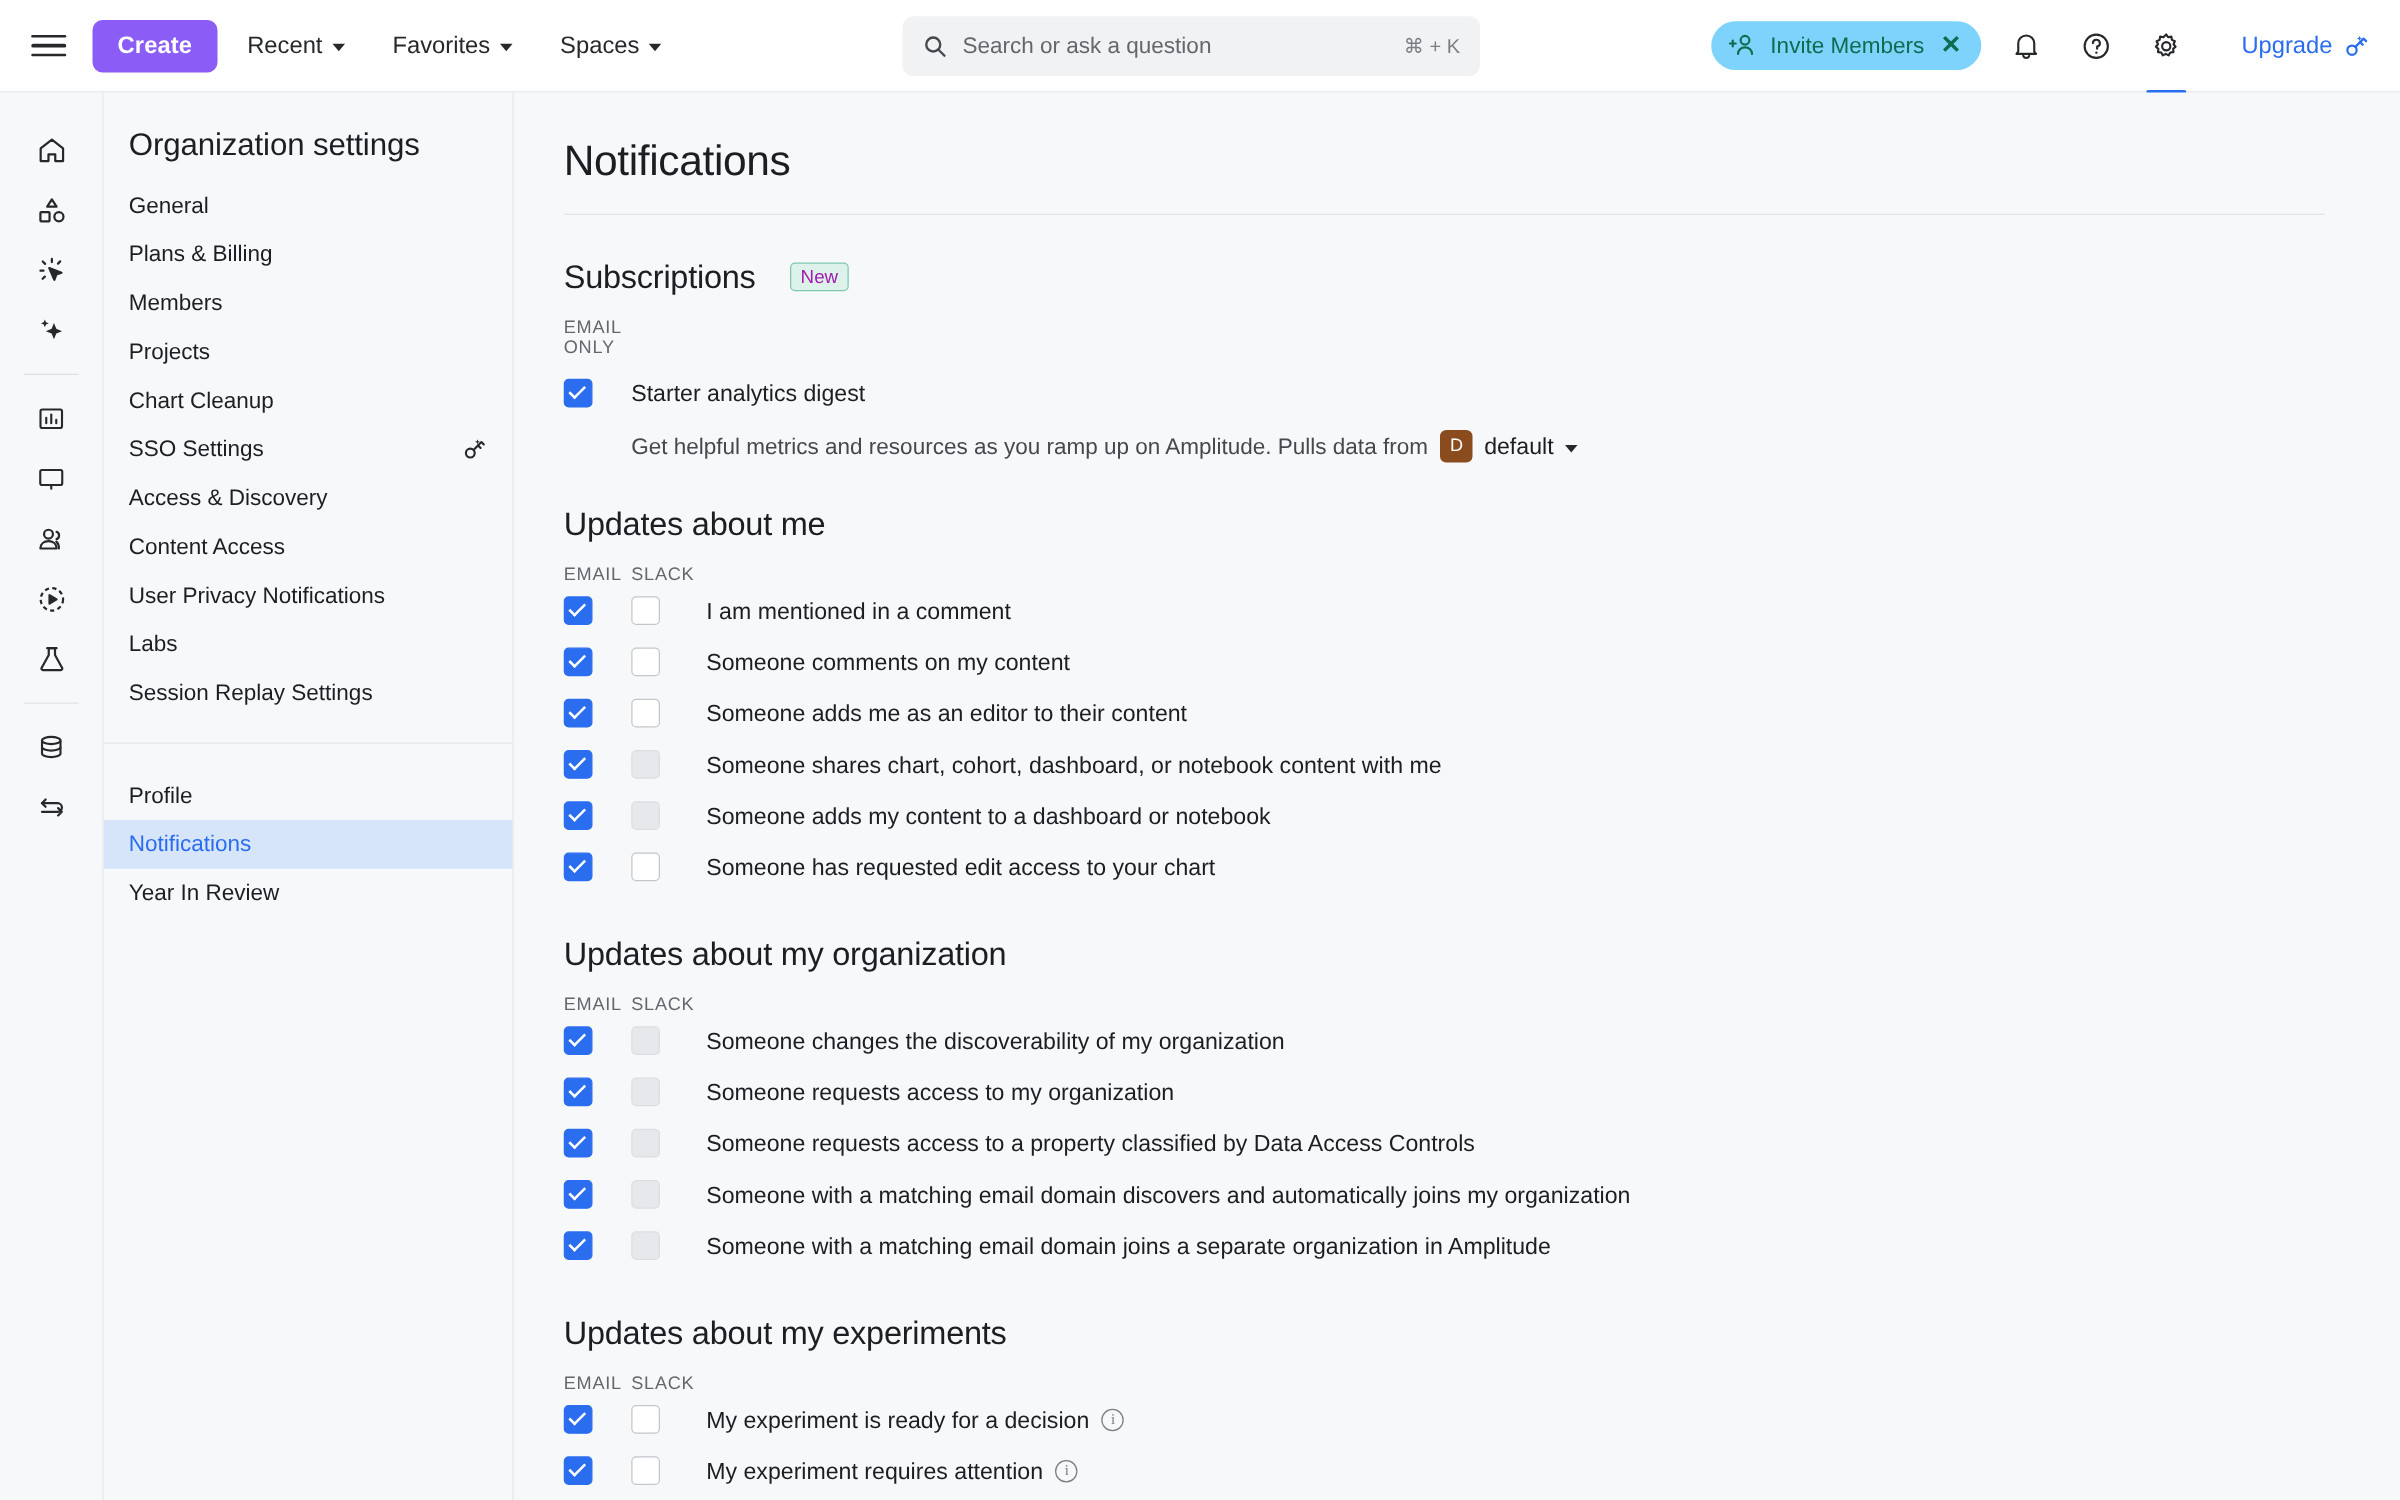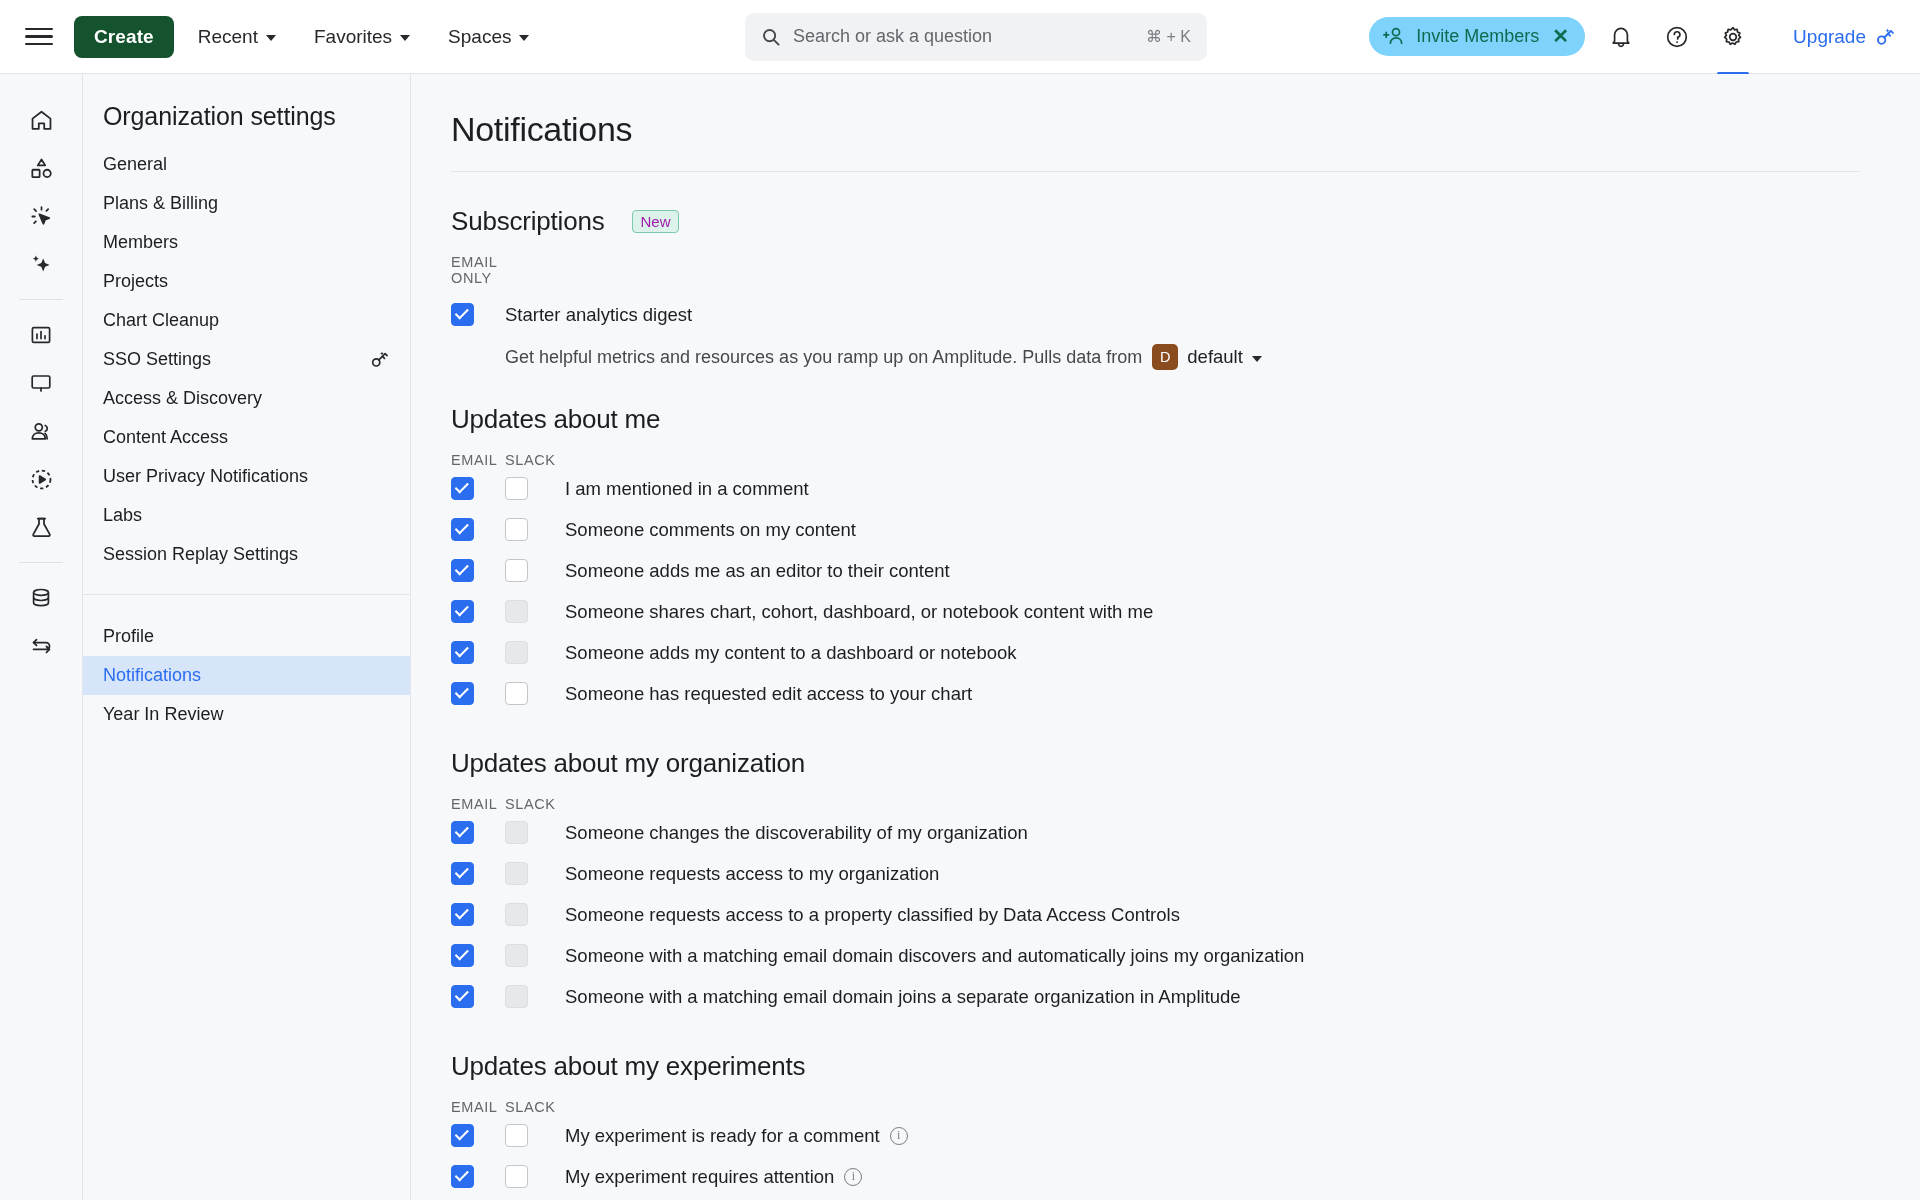--- a/index.html
+++ b/index.html
@@ -22,34 +22,34 @@
     padding: 0 24px 0 22px;
     position: relative;
   }
   .hamburger {
     width: 34px; height: 34px; display: flex; flex-direction: column;
     justify-content: center; gap: 5px; cursor: pointer; padding: 0 3px;
     margin-right: 18px;
   }
   .hamburger span { display: block; height: 2.3px; background: #26282B; border-radius: 2px; }
   .create-btn {
-    background: #14532d; color: #fff;
+    background: #8b5cf6; color: #fff;
     font-size: 19px; font-weight: 700;
     border: none; border-radius: 8px;
     padding: 10px 20px; cursor: pointer;
     letter-spacing: .1px;
   }
   .nav-item {
     display: flex; align-items: center; gap: 8px;
     font-size: 19px; color: #26282B;
     padding: 8px 14px; margin-left: 10px;
     cursor: pointer; border-radius: 6px;
   }
   .caret { width: 0; height: 0; border-left: 5.5px solid transparent; border-right: 5.5px solid transparent; border-top: 6.5px solid #26282B; display:inline-block; margin-top:3px;}
-  .search-wrap { position: absolute; left: 745px; width: 462px; }
+  .search-wrap { position: absolute; left: 722px; width: 462px; }
   .searchbox {
     height: 48px; background: #F1F2F4; border-radius: 9px;
     display: flex; align-items: center; gap: 12px;
     padding: 0 16px; cursor: text;
   }
   .searchbox .ph { flex: 1; font-size: 18px; color: #63676C; }
   .searchbox .kbd { font-size: 16px; color: #7A7E84; white-space: nowrap; }
   .topright { margin-left: auto; display: flex; align-items: center; gap: 16px; }
   .invite-pill {
     display: flex; gap: 11px;
@@ -599,21 +599,21 @@
         <div class="row">
           <div class="cb-cell">
               <div class="cb checked">
                 <i class="tick"></i>
               </div>
             </div>
           <div class="cb-cell slack">
               <div class="cb unchecked"></div>
             </div>
           <div class="row-label">
-            <span>My experiment is ready for a comment</span>
+            <span>My experiment is ready for a decision</span>
             <span class="info-i">i</span>
           </div>
         </div>
         <div class="row">
           <div class="cb-cell">
               <div class="cb checked">
                 <i class="tick"></i>
               </div>
             </div>
           <div class="cb-cell slack">

